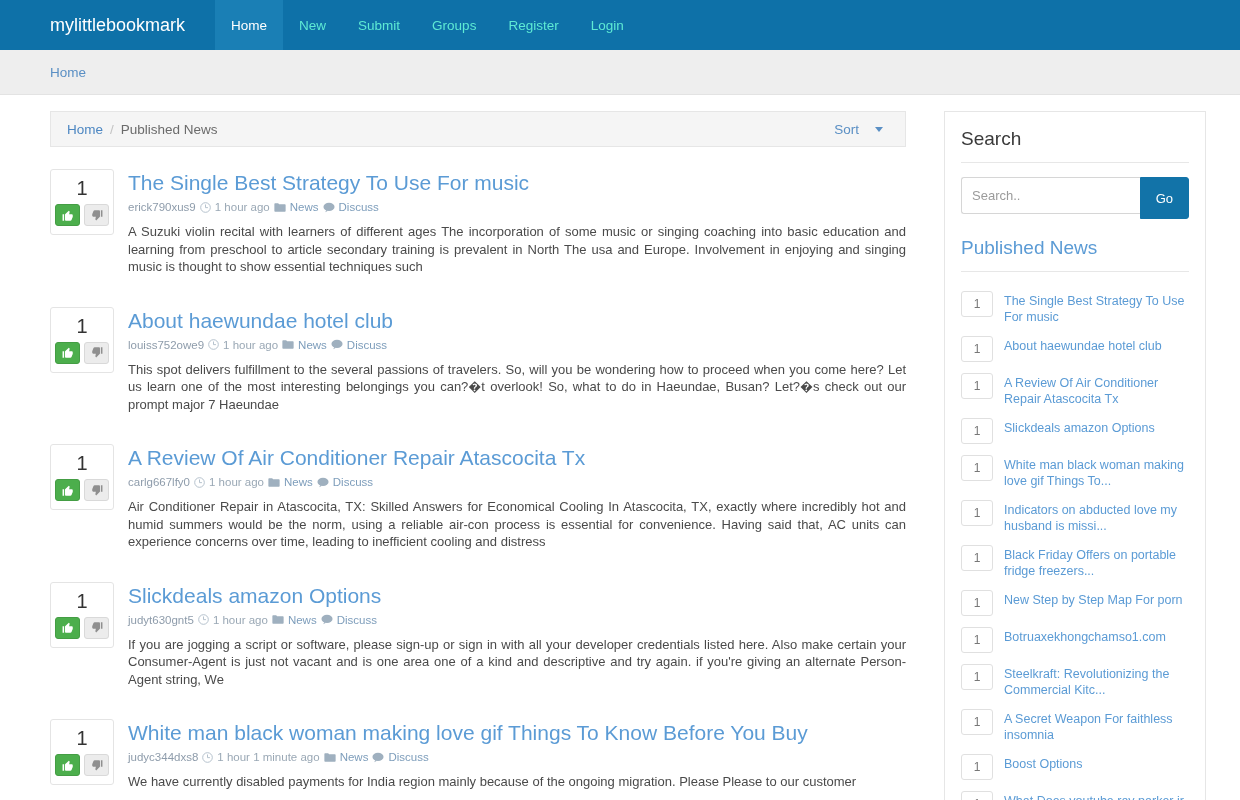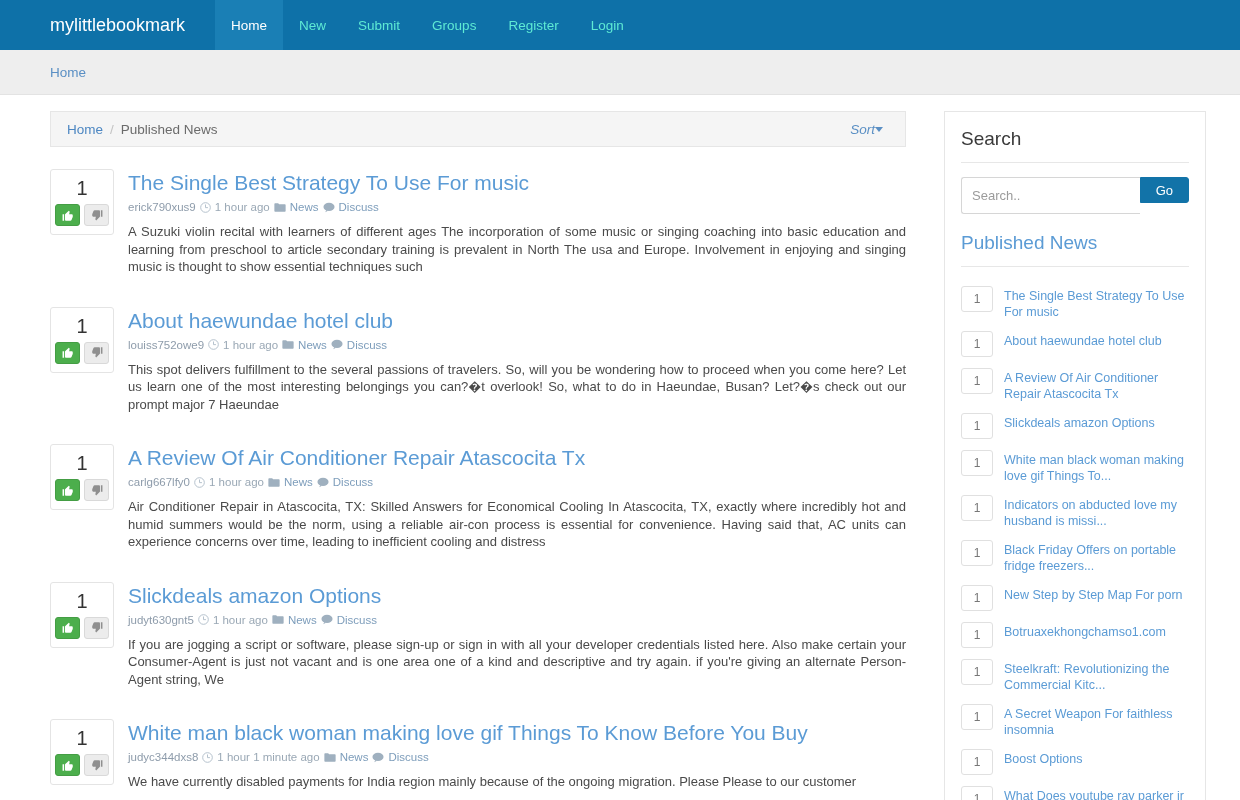--- a/index.html
+++ b/index.html
@@ -66,23 +66,23 @@
     height: 36px;
     display: flex; align-items: center;
     padding: 0 16px;
     justify-content: space-between;
   }
   .bc { display: flex; align-items: center; gap: 7px; font-size: 13.5px; }
   .bc a { color: #4d87c2; text-decoration: none; }
   .bc .sep { color: #c3c3c3; }
   .bc .cur { color: #6b6b6b; }
   .sortbtn {
-    display: flex; align-items: center; gap: 0;
+    display: flex; align-items: center; gap: 16px;
     color: #5a8fc4; font-size: 13.5px;
-    cursor: pointer; background: none; border: none; font-style: italic;
+    cursor: pointer; background: none; border: none;
   }
   .caret {
     width: 0; height: 0;
     border-left: 4px solid transparent;
     border-right: 4px solid transparent;
     border-top: 5px solid #5a8fc4;
   }
 
   
   .stories { padding-top: 22px; }
@@ -158,21 +158,21 @@
     border-radius: 3px 0 0 3px;
     padding: 0 10px;
     font-size: 13px;
     color: #555;
     font-family: "Liberation Sans", sans-serif;
     outline: none;
     min-width: 0;
   }
   .search-input::placeholder { color: #9b9b9b; }
   .go-btn {
-    height: 26px;
+    height: 42px;
     background: #1273a8;
     border: 1px solid #1273a8;
     border-radius: 0 3px 3px 0;
     color: #ffffff;
     font-size: 13px;
     padding: 0 15px;
     cursor: pointer;
     font-family: "Liberation Sans", sans-serif;
   }
 

